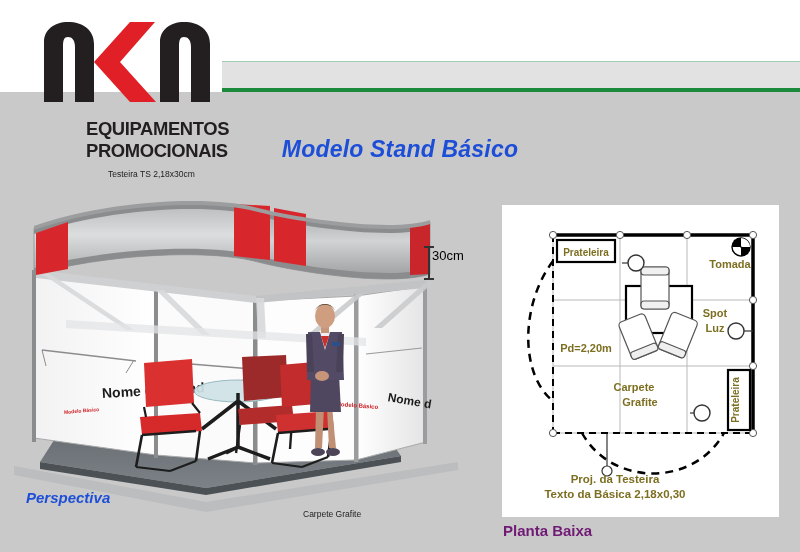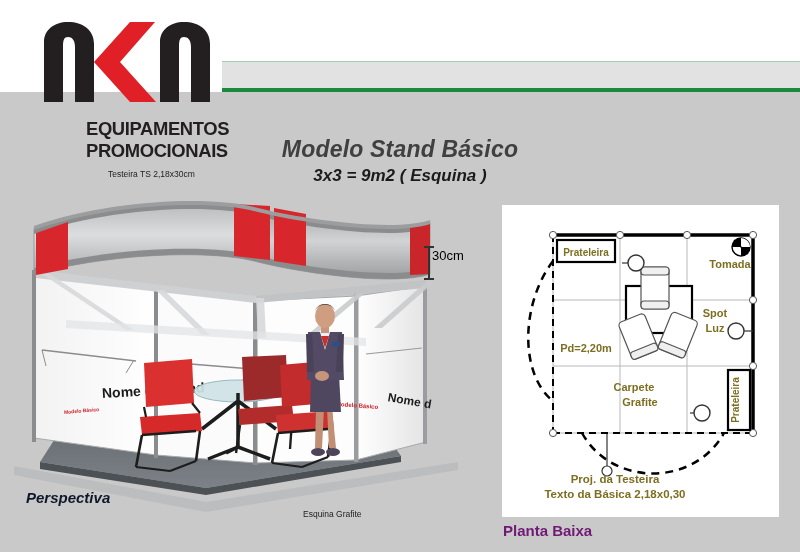--- a/index.html
+++ b/index.html
@@ -19,31 +19,31 @@
   .hdr-grayband{position:absolute;left:0;top:92px;width:800px;height:36px;background:#c9c9c9;}
   .hdr-white-left{position:absolute;left:0;top:0;width:222px;height:92px;background:#ffffff;}
 
   
   .logo{position:absolute;left:42px;top:20px;width:200px;height:100px;}
   .logo-sub{position:absolute;left:44px;top:98px;font-size:19px;font-weight:700;color:#231f20;
     letter-spacing:-0.4px;font-family:"Liberation Sans", sans-serif;transform:scaleX(0.97);transform-origin:left top;}
 
   
   .title{position:absolute;left:0;top:136px;width:800px;text-align:center;}
-  .title h1{margin:0;font-size:23px;font-style:italic;font-weight:700;color:#404040;letter-spacing:0.2px;}
+  .title h1{margin:0;font-size:23px;font-style:italic;font-weight:700;color:#1d4ed8;letter-spacing:0.2px;}
   .title h2{margin:3px 0 0 0;font-size:17px;font-style:italic;font-weight:700;color:#1a1a1a;}
 
   
   .persp{position:absolute;left:6px;top:170px;width:470px;height:360px;}
   .persp svg{display:block;}
   .lbl{position:absolute;font-size:8px;color:#222;white-space:nowrap;}
   .lbl-testeira{left:108px;top:169px;font-size:8.5px;}
   .lbl-30cm{left:432px;top:248px;font-size:13px;color:#000000;}
   .lbl-carpete{left:303px;top:509px;font-size:8.5px;}
-  .lbl-perspectiva{left:26px;top:489px;font-size:15px;font-style:italic;font-weight:700;color:#0f172a;}
+  .lbl-perspectiva{left:26px;top:489px;font-size:15px;font-style:italic;font-weight:700;color:#1d4ed8;}
 
   
   .dimbar{position:absolute;left:424px;top:246px;width:10px;height:34px;}
   .dimbar .v{position:absolute;left:4px;top:0;width:1.6px;height:34px;background:#333;}
   .dimbar .t{position:absolute;left:0;top:0;width:10px;height:1.6px;background:#333;}
   .dimbar .b{position:absolute;left:0;top:32px;width:10px;height:1.6px;background:#333;}
 
   
   .bn-nome{position:absolute;left:96px;top:215px;font-size:14px;font-weight:700;color:#1b1b1b;
      transform:rotate(-3.2deg);transform-origin:left center;font-family:"Liberation Sans",sans-serif;}
@@ -82,21 +82,20 @@
       <path d="M113,2 L88,2 L52,42 L88,82 L114,82 L78,42 Z" fill="#e01f26"></path>
 
       <path d="M118,82 L118,22 C118,10 128,2 142,2 C157,2 168,10 168,24 L168,82 L149,82 L149,27
                C149,20 146,17 142,17 C138,17 137,20 137,27 L137,82 Z" fill="#231f20"></path>
     </svg>
     <div class="logo-sub">EQUIPAMENTOS PROMOCIONAIS</div>
   </div>
 
   <div class="title">
     <h1>Modelo Stand Básico</h1>
-    <h2>3x3 = 9m2 ( Esquina )</h2>
   </div>
 
   <div class="persp">
     <svg width="470" height="360" viewBox="0 0 470 360">
       <defs>
         <linearGradient id="gFascia" x1="0" y1="0" x2="0" y2="1">
           <stop offset="0%" stop-color="#b9babc"></stop>
           <stop offset="45%" stop-color="#dcdddf"></stop>
           <stop offset="100%" stop-color="#a9aaac"></stop>
         </linearGradient>
@@ -230,21 +229,21 @@
     <rect x="36" y="46" width="8" height="4" fill="#2a4f8a"></rect>
   </svg>
 
   <div class="lbl lbl-testeira">Testeira TS 2,18x30cm</div>
   <div class="dimbar">
     <div class="t"></div>
       <div class="v"></div>
       <div class="b"></div>
   </div>
   <div class="lbl lbl-30cm">30cm</div>
-  <div class="lbl lbl-carpete">Esquina Grafite</div>
+  <div class="lbl lbl-carpete">Carpete Grafite</div>
   <div class="lbl lbl-perspectiva">Perspectiva</div>
 
   <div class="plan-panel"></div>
 
   <svg class="plan-svg" width="277" height="312" viewBox="0 0 277 312">
 
     <g stroke="#b9b9b9" stroke-width="1" fill="none">
       <line x1="51" y1="30" x2="51" y2="228"></line>
       <line x1="118" y1="30" x2="118" y2="228"></line>
       <line x1="185" y1="30" x2="185" y2="228"></line>

